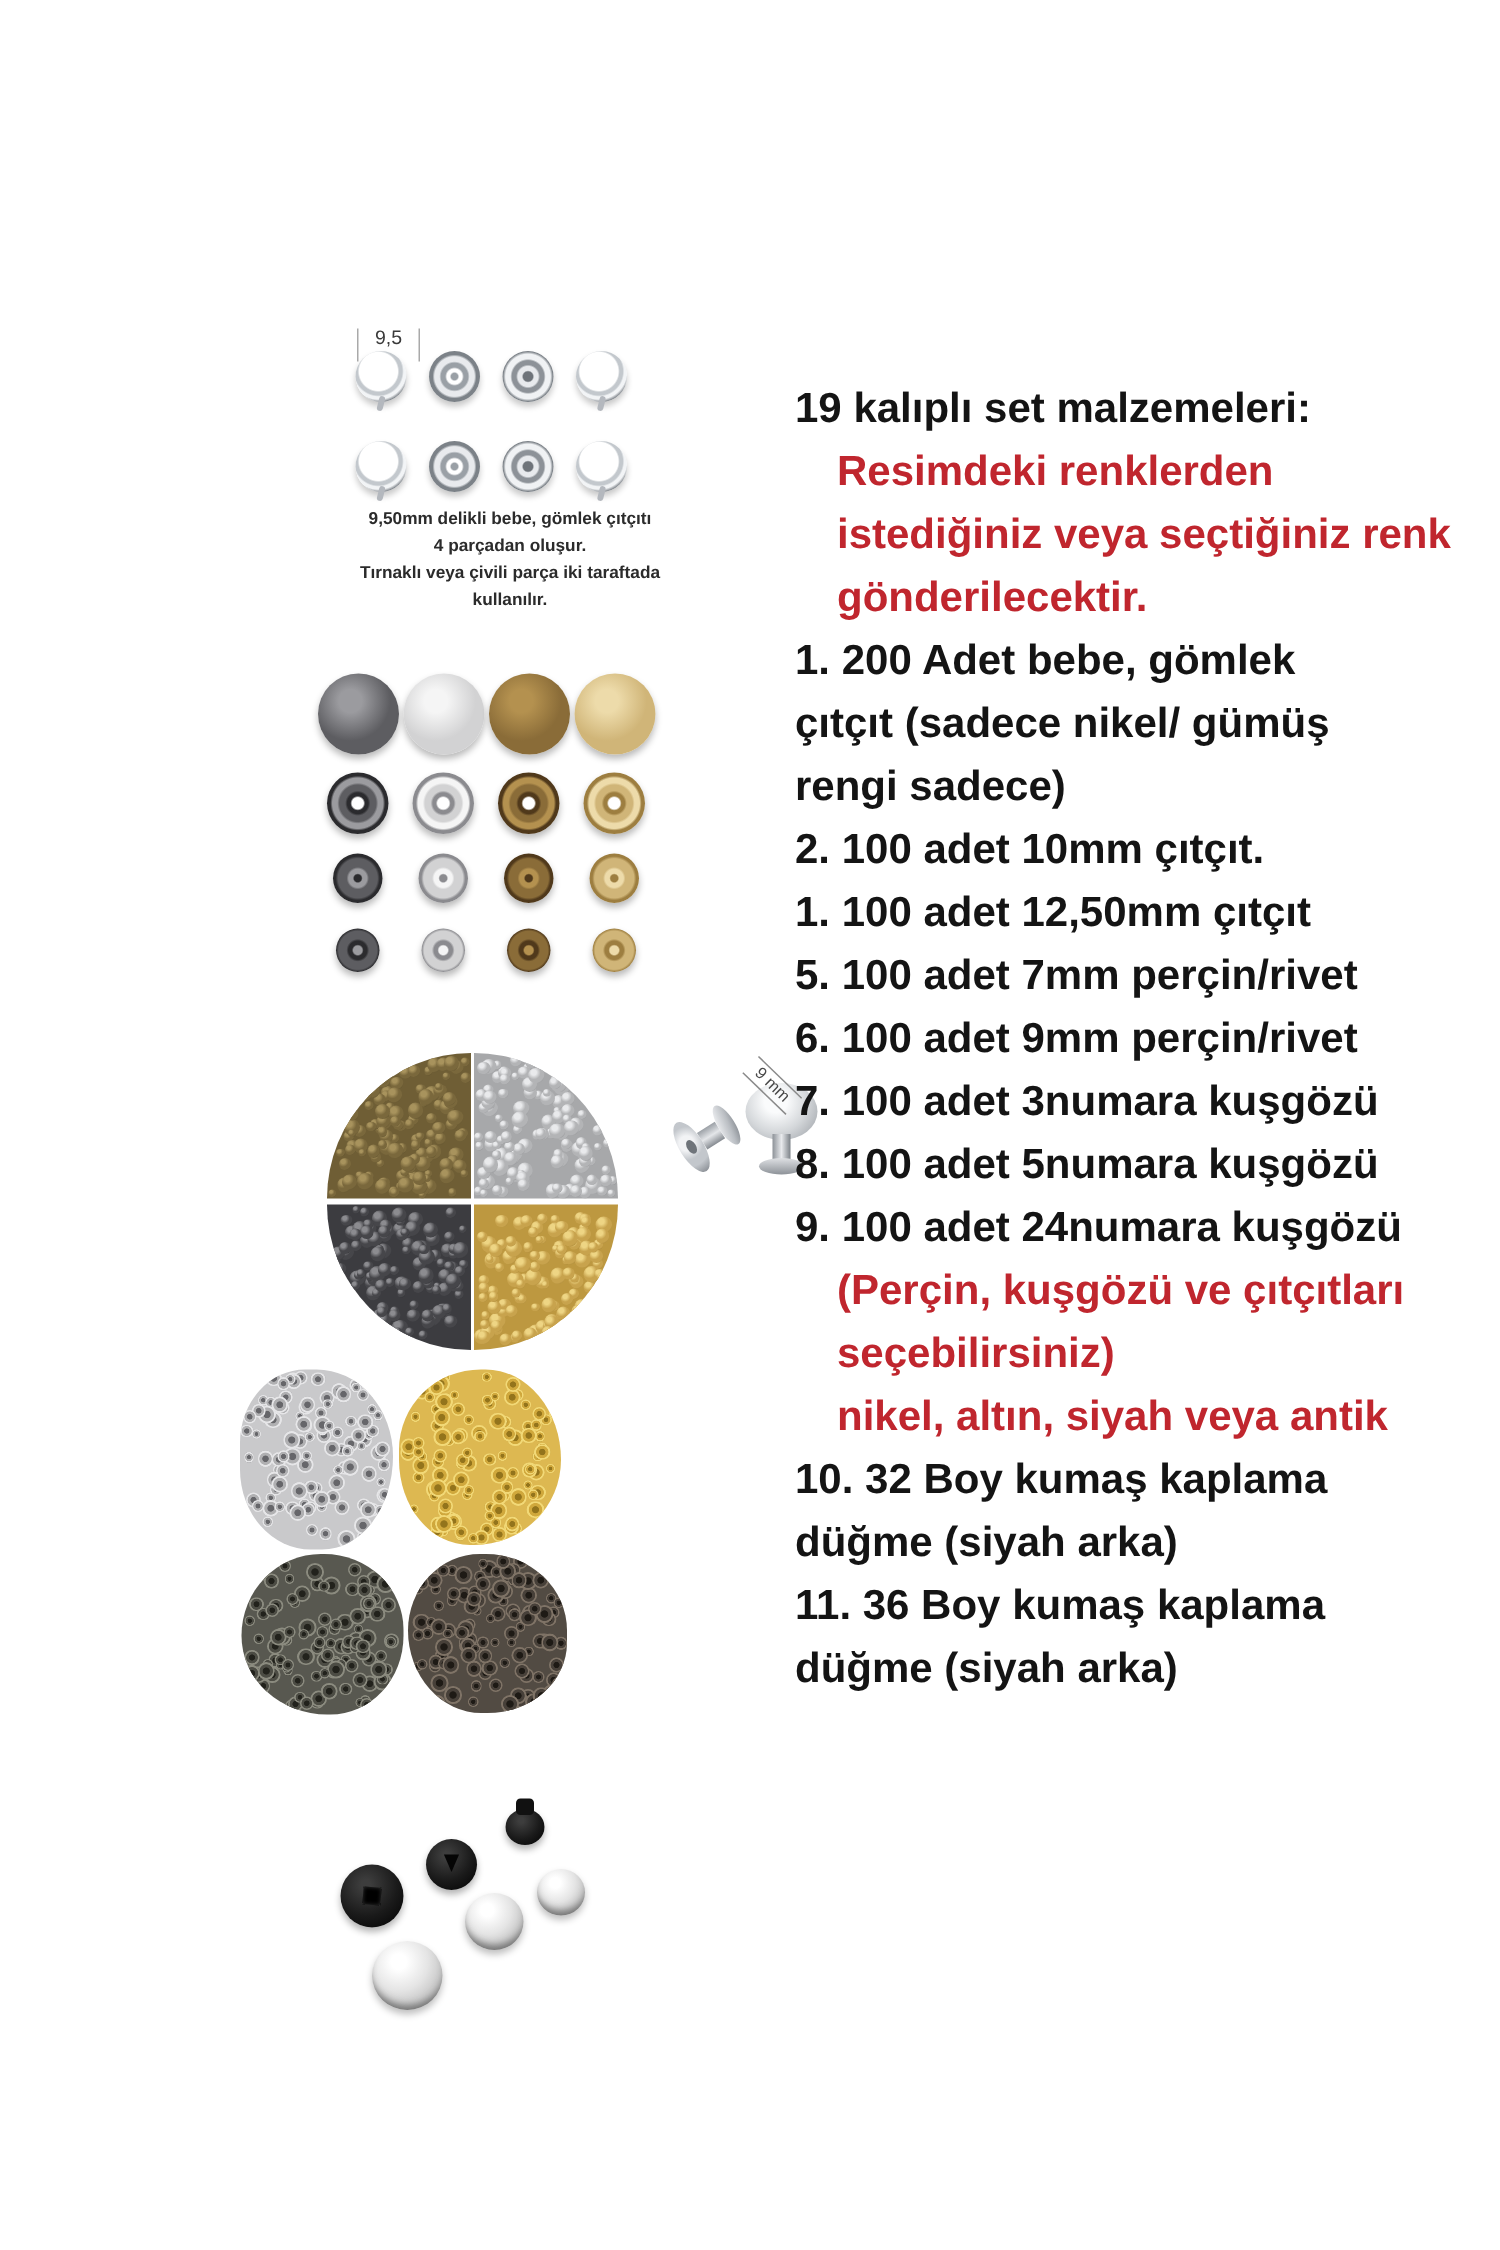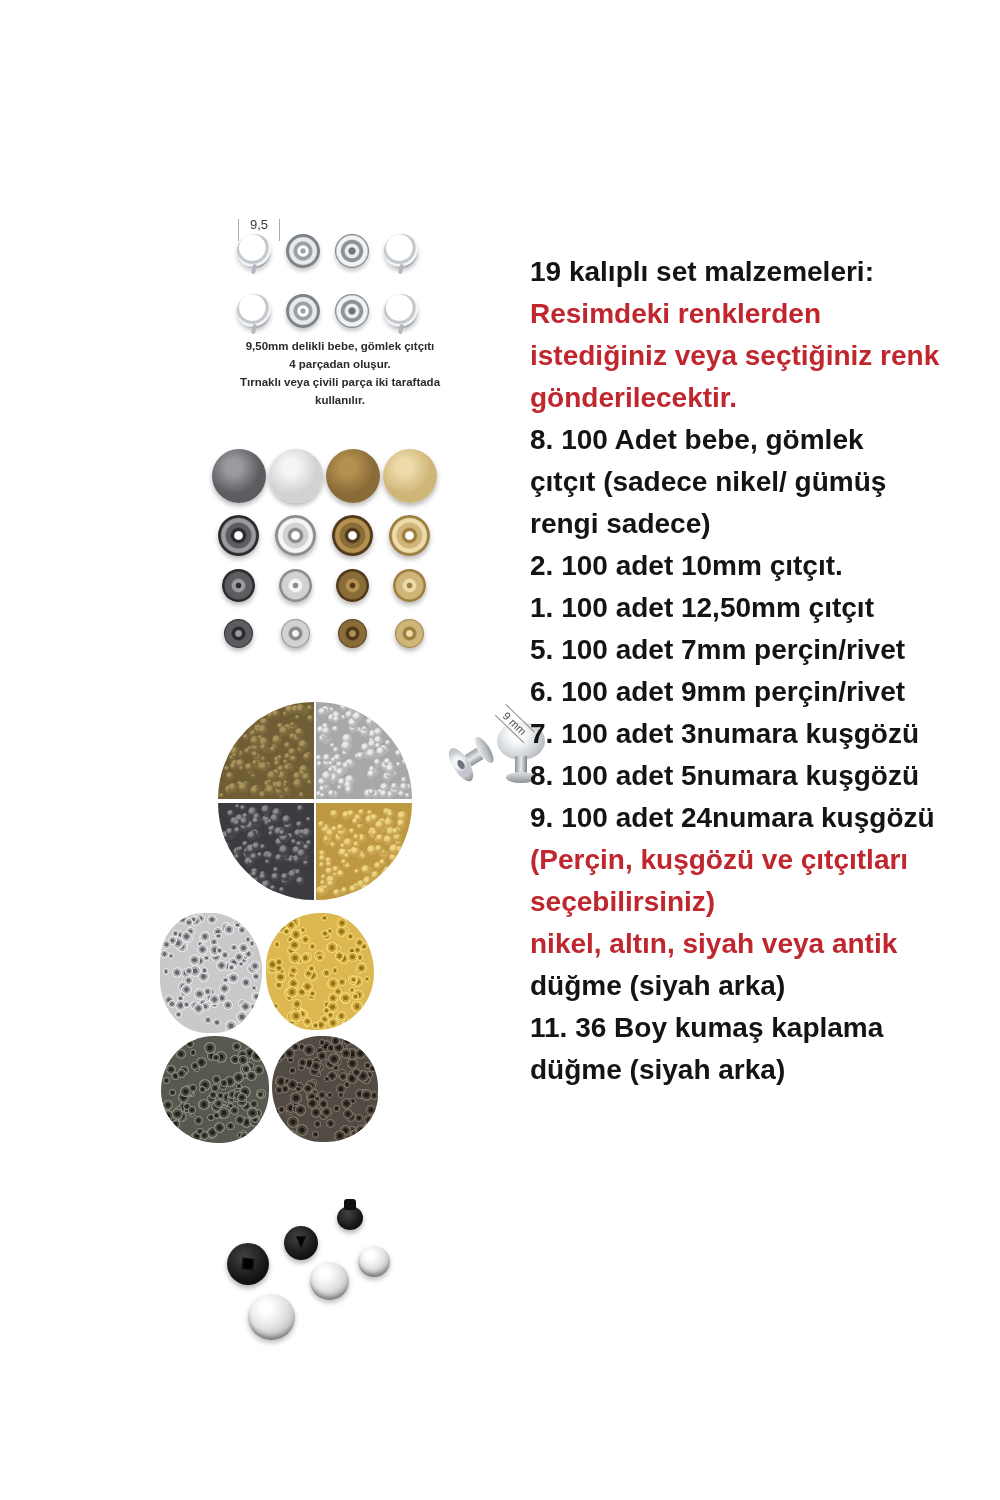--- a/index.html
+++ b/index.html
@@ -79,21 +79,21 @@
   .btn-black.b3::before{content:"";position:absolute;left:7px;top:-7px;width:12px;height:11px;border-radius:3px;background:#111;}
   .btn-silver{background:radial-gradient(circle at 38% 30%,#ffffff 0 12%,#e4e4e4 45%,#bcbcbc 78%,#8f8f8f 100%);
               box-shadow:inset 0 -5px 5px -2px rgba(110,110,110,.9),0 3px 5px rgba(0,0,0,.25);}
   .btn-silver.s1{left:58px;top:118px;width:47px;height:46px;}
   .btn-silver.s2{left:120px;top:86px;width:39px;height:38px;}
   .btn-silver.s3{left:168px;top:70px;width:32px;height:31px;}
 
   
   .listing{left:530px;top:251px;width:465px;}
   .line{white-space:nowrap;font-weight:bold;font-size:28px;line-height:42px;color:var(--ink,#141414);}
-  .line[data-color="red"]{color:var(--red,#c0262e);}
+  .line[data-color="red"]{color:var(--red,#c0262e);margin-left:28px;}
 </style>
 </head>
 <body>
 
 <div>
 
   <figure class="abs fig1">
     <div class="bracket">
       <span class="tick l"></span>
       <span class="mlabel">9,5</span>
@@ -1175,31 +1175,32 @@
     <span class="btn btn-silver s1"></span>
     <span class="btn btn-silver s2"></span>
     <span class="btn btn-silver s3"></span>
   </figure>
 
   <section class="abs listing">
     <div class="line" data-color="black">19 kalıplı set malzemeleri:</div>
     <div class="line" data-color="red">Resimdeki renklerden</div>
     <div class="line" data-color="red">istediğiniz veya seçtiğiniz renk</div>
     <div class="line" data-color="red">gönderilecektir.</div>
-    <div class="line" data-color="black">8. 100 Adet bebe, gömlek</div>
+    <div class="line" data-color="black">1. 200 Adet bebe, gömlek</div>
     <div class="line" data-color="black">çıtçıt (sadece nikel/ gümüş</div>
     <div class="line" data-color="black">rengi sadece)</div>
     <div class="line" data-color="black">2. 100 adet 10mm çıtçıt.</div>
     <div class="line" data-color="black">1. 100 adet 12,50mm çıtçıt</div>
     <div class="line" data-color="black">5. 100 adet 7mm perçin/rivet</div>
     <div class="line" data-color="black">6. 100 adet 9mm perçin/rivet</div>
     <div class="line" data-color="black">7. 100 adet 3numara kuşgözü</div>
     <div class="line" data-color="black">8. 100 adet 5numara kuşgözü</div>
     <div class="line" data-color="black">9. 100 adet 24numara kuşgözü</div>
     <div class="line" data-color="red">(Perçin, kuşgözü ve çıtçıtları</div>
     <div class="line" data-color="red">seçebilirsiniz)</div>
     <div class="line" data-color="red">nikel, altın, siyah veya antik</div>
+    <div class="line" data-color="black">10. 32 Boy kumaş kaplama</div>
     <div class="line" data-color="black">düğme (siyah arka)</div>
     <div class="line" data-color="black">11. 36 Boy kumaş kaplama</div>
     <div class="line" data-color="black">düğme (siyah arka)</div>
   </section>
 
 </div>
 
 </body></html>

